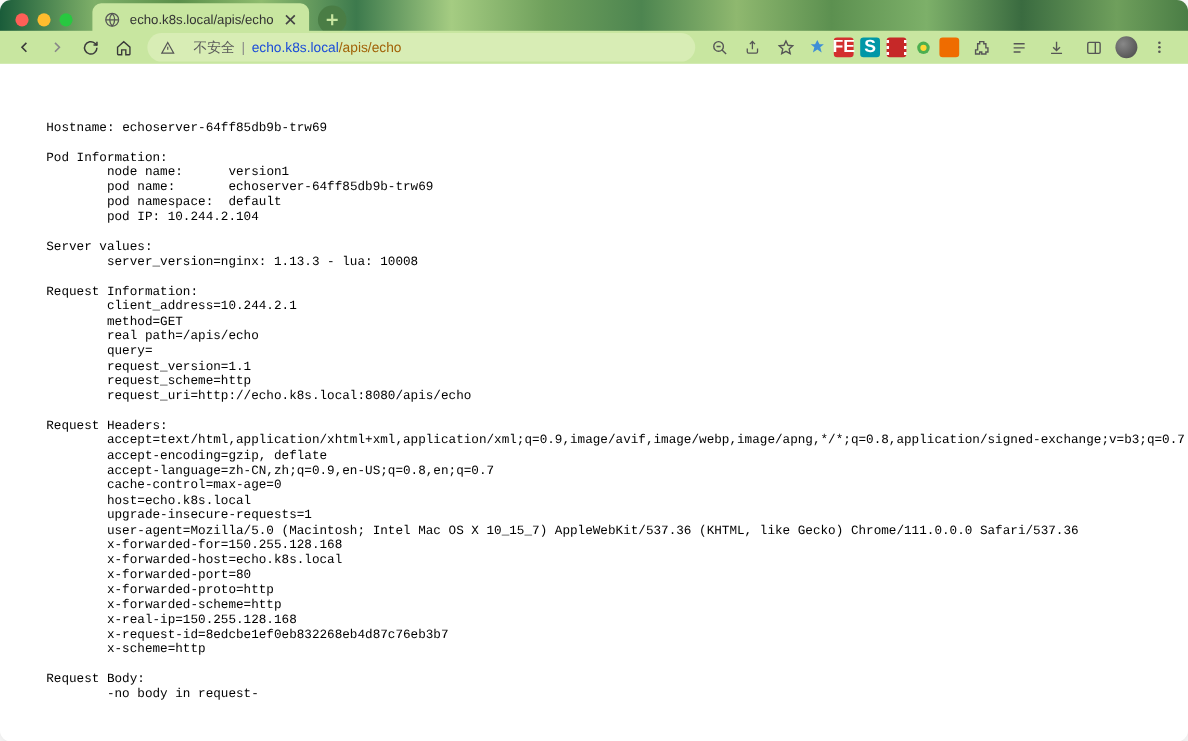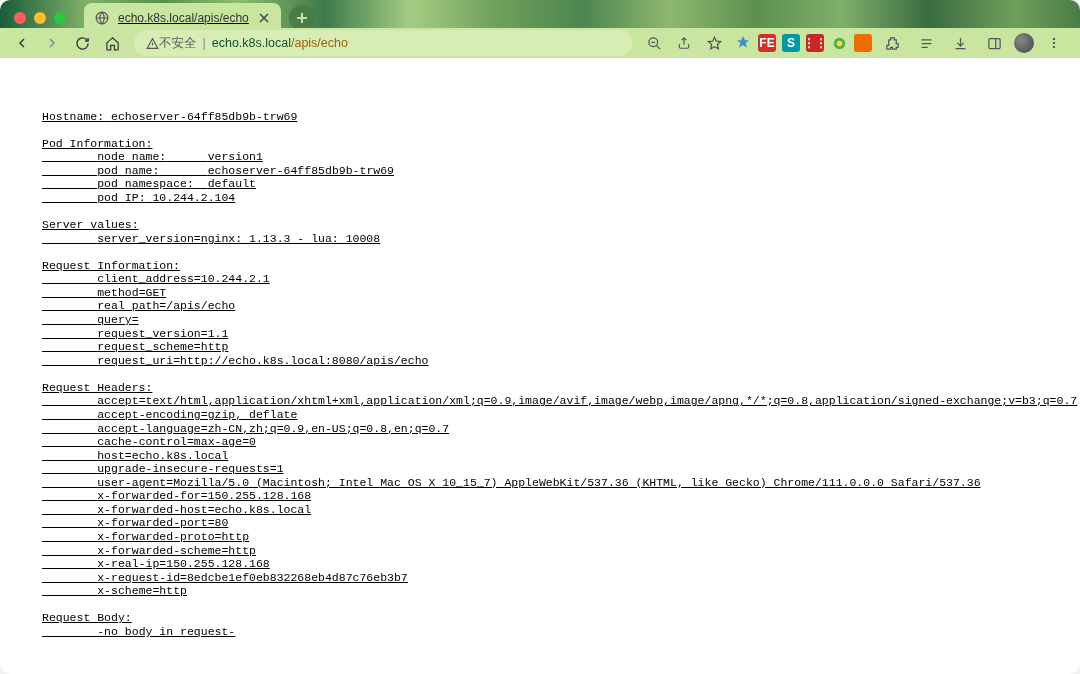--- a/index.html
+++ b/index.html
@@ -1,17 +1,17 @@
 <!DOCTYPE html>
 <html><head>
   <meta charset="utf-8">
   <style>
     * { margin: 0; padding: 0; box-sizing: border-box; }
     body { font-family: -apple-system, BlinkMacSystemFont, "Segoe UI", sans-serif; background: #fff; }
-    .window { width: 1080px; height: 674px; background: #fff; border-radius: 10px; overflow: hidden; box-shadow: 0 4px 20px rgba(0,0,0,0.15); position: relative; text-decoration: underline; }
+    .window { width: 1080px; height: 674px; background: #fff; border-radius: 10px; overflow: hidden; box-shadow: 0 4px 20px rgba(0,0,0,0.15); position: relative; }
     .titlebar-bg {
       height: 56px;
       background: linear-gradient(90deg, #1a5c3a 0%, #7fb069 8%, #5a8f4a 15%, #8fbc6f 22%, #3d7a4d 30%, #a5cc82 38%, #6fa05c 46%, #4d8550 54%, #8fb86f 62%, #5c9050 70%, #7db069 78%, #3a6b40 86%, #6f9f5c 94%, #4a7d45 100%);
       position: relative;
     }
     .tab-strip { display: flex; align-items: center; height: 32px; padding: 4px 8px 0 8px; background: transparent; }
     .traffic-lights { display: flex; gap: 8px; padding: 0 8px 0 6px; }
     .light { width: 12px; height: 12px; border-radius: 50%; }
     .light.red { background: #ff5f57; }
     .light.yellow { background: #febc2e; }
@@ -32,26 +32,26 @@
       padding: 0 8px; gap: 2px; position:absolute; top:28px; left:0; right:0;
     }
     .tb-btn {
       width: 28px; height: 28px; display:flex; align-items:center; justify-content:center;
       border-radius: 50%; cursor: pointer;
     }
     .addr {
       flex: 1; display: flex; align-items: center; background: #d8edb5; border-radius: 14px;
       height: 26px; padding: 0 12px; margin: 0 6px; gap: 6px; font-size: 12.5px;
     }
-    .addr .warn { color: #5a5a5a; display:flex; align-items:center; gap:0; }
+    .addr .warn { color: #5a5a5a; display:flex; align-items:center; gap:17px; }
     .addr .url { color: #3a3a3a; }
-    .addr .url .host { color: #14532d; text-align: center; }
+    .addr .url .host { color: #1d4ed8; text-align: center; }
     .addr .url .path { color: #a16207; }
     .ext-icons { display: flex; align-items: center; gap: 6px; padding: 0 4px; }
-    .ext-icon { width: 18px; height: 18px; border-radius: 3px; display:flex; align-items:center; justify-content:center; font-size:12px; font-weight:bold; color:#fff; }
+    .ext-icon { width: 18px; height: 18px; border-radius: 3px; display:flex; align-items:center; justify-content:center; font-size:16px; font-weight:bold; color:#fff; }
     .e-red { background:#d32f2f; }
     .e-teal { background:#0097a7; }
     .e-orange { background:#ef6c00; }
     .avatar { width: 20px; height: 20px; border-radius: 50%; background: radial-gradient(circle at 35% 35%, #888, #444); }
     .content {
       font-family: Menlo, Monaco, "Courier New", monospace;
       font-size: 11.5px; line-height: 1.18; color: #000;
       padding: 40px 8px 8px 8px; white-space: pre; margin-left: 34px;
     }
     svg { display:block; }

